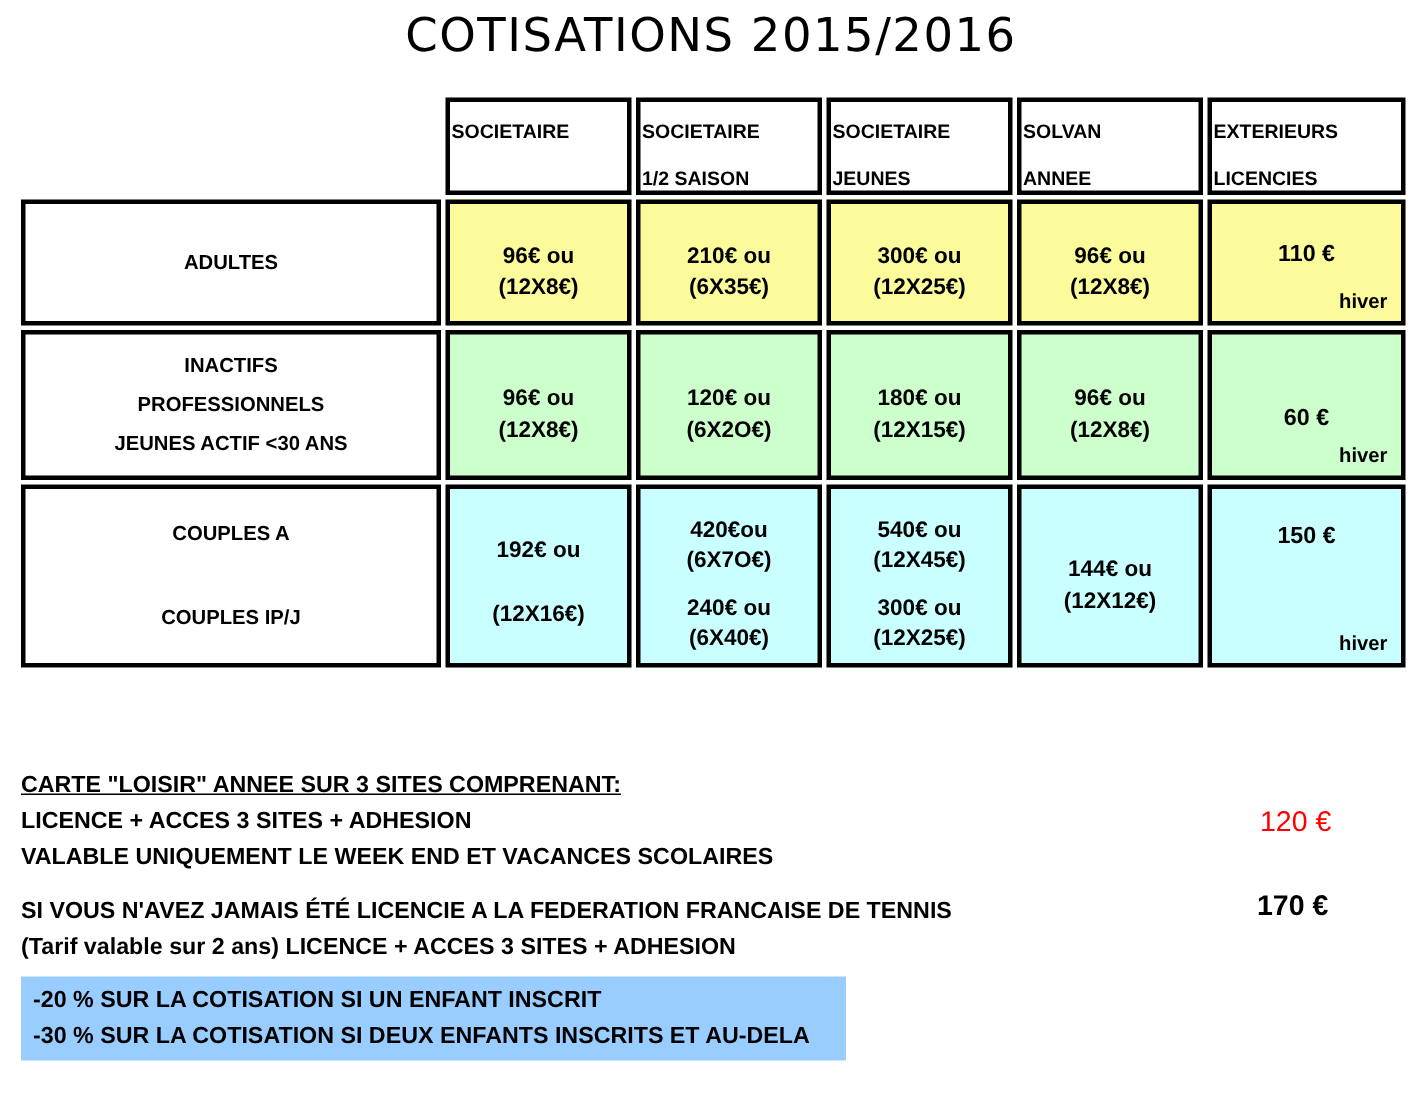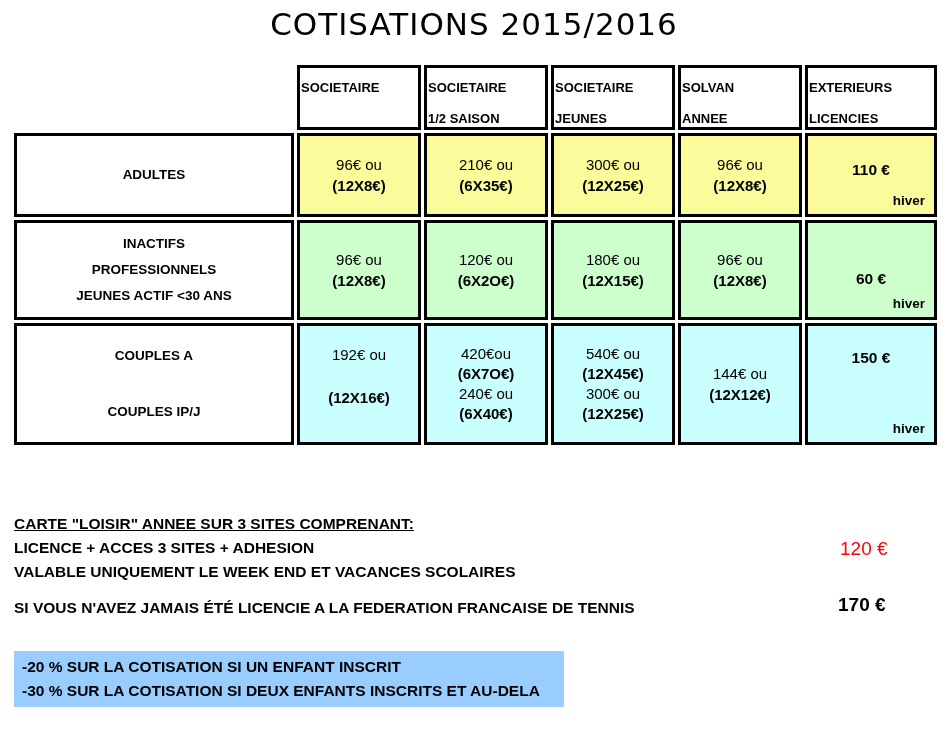--- a/index.html
+++ b/index.html
@@ -42,21 +42,21 @@
   td.cell {
     border:3px solid #000; text-align:center; vertical-align:middle;
     font-size:15px; width:124px;
   }
   .r1 td.label, .r1 td.cell { height:84px; }
   .r2 td.label, .r2 td.cell { height:100px; }
   .r3 td.label, .r3 td.cell { height:122px; }
   .c-y { background:#FBFB9B; }
   .c-g { background:#CCFFCC; }
   .c-c { background:#C9FFFF; }
-  .ln { font-weight:400; line-height:21px; }
+  .ln { font-weight:700; line-height:21px;margin-top:12px; }
   .lb { font-weight:bold; line-height:21px; }
   td.cell.four .ln, td.cell.four .lb { line-height:20px; }
 
   td.cell.spread { vertical-align:top; padding-top:18px; }
   td.cell.spread .lb { margin-top:22px; }
 
   td.ext { position:relative; vertical-align:top; width:132px; }
   td.ext .price { font-weight:bold; font-size:15.5px; }
   .r1 td.ext .price { margin-top:24px; }
   .r2 td.ext .price { margin-top:46px; }
@@ -210,20 +210,21 @@
 
   <div class="sec sec-loisir">
     <div class="u">CARTE "LOISIR" ANNEE SUR 3 SITES  COMPRENANT:</div>
     <div>LICENCE + ACCES 3 SITES + ADHESION</div>
     <div>VALABLE UNIQUEMENT LE WEEK END ET VACANCES SCOLAIRES</div>
   </div>
   <div class="price-tag price-120">120 €</div>
 
   <div class="sec sec-fft">
     <div>SI VOUS N'AVEZ JAMAIS ÉTÉ LICENCIE A LA FEDERATION FRANCAISE DE TENNIS</div>
+    <div>(Tarif valable sur 2 ans) LICENCE + ACCES 3 SITES + ADHESION</div>
   </div>
   <div class="price-tag price-170">170 €</div>
 
   <div class="discount-box">
     <div>-20 % SUR LA COTISATION SI UN ENFANT INSCRIT</div>
     <div>-30 % SUR LA COTISATION SI DEUX ENFANTS INSCRITS ET AU-DELA</div>
   </div>
 
 </div>
 

